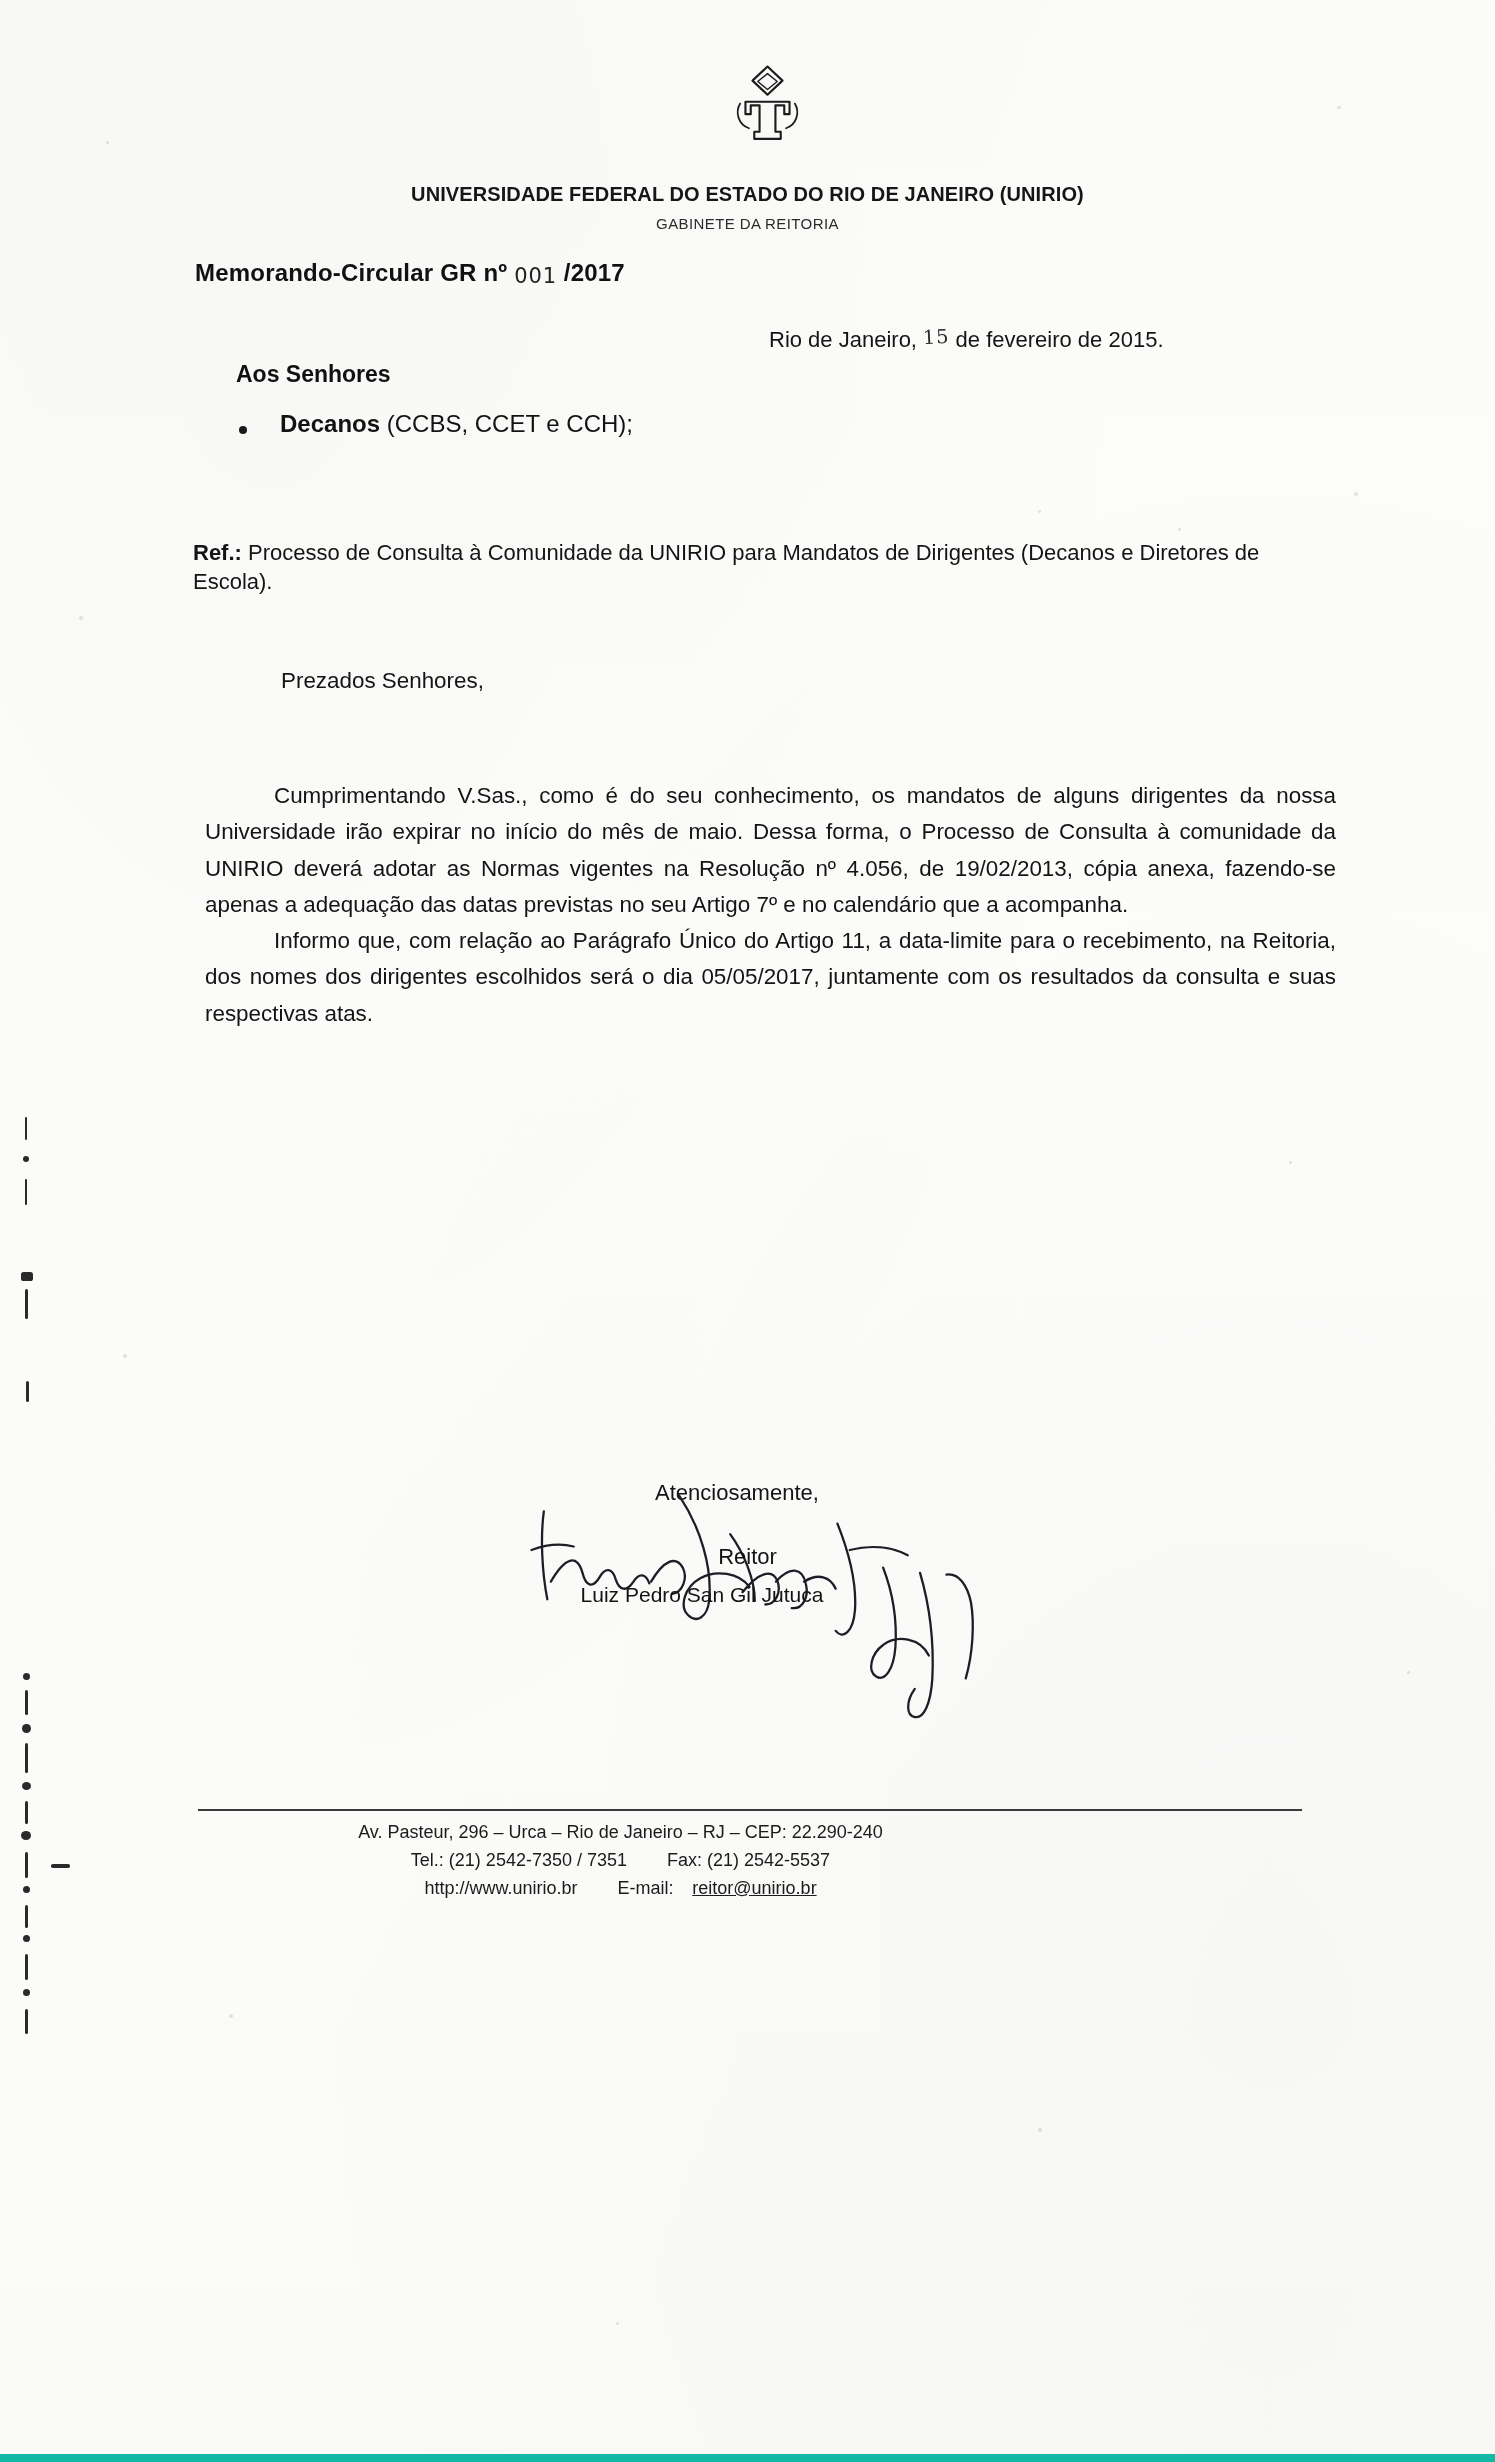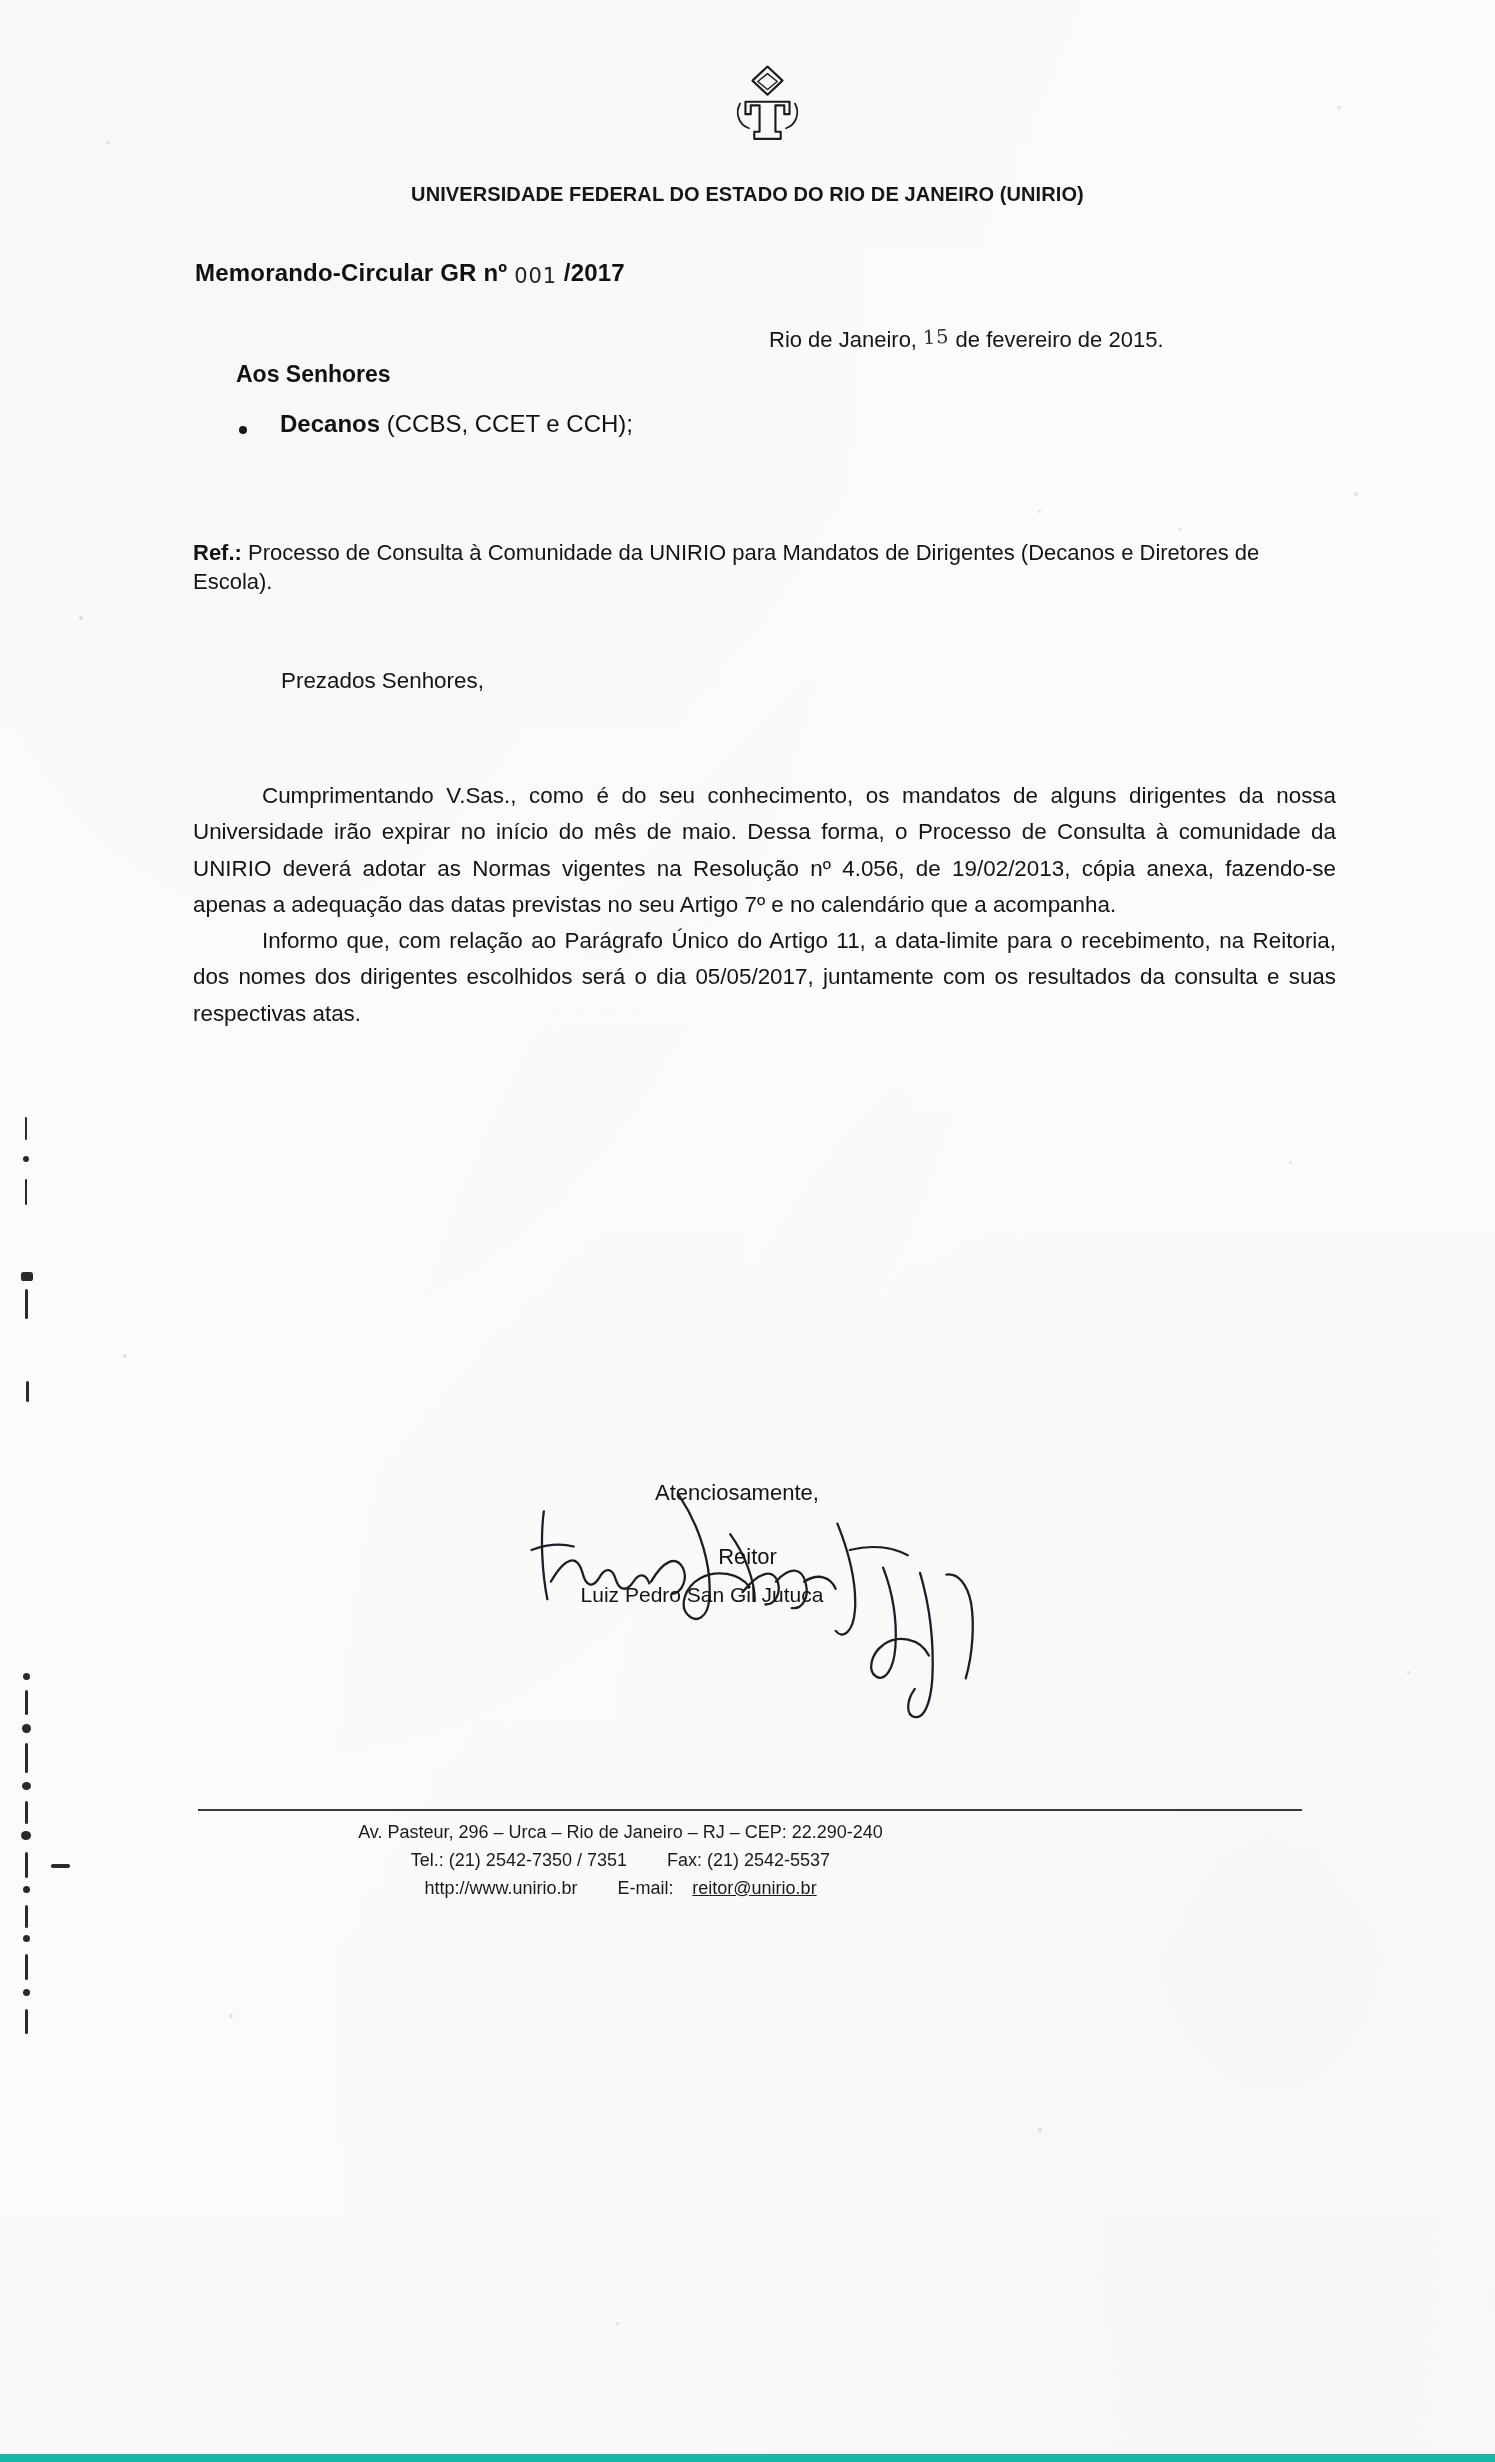--- a/index.html
+++ b/index.html
@@ -164,21 +164,21 @@
   .body-text {
     position: absolute;
     left: 193px;
     top: 778px;
     width: 1143px;
     font-size: 22.4px;
     line-height: 1.62;
     color: #141414;
     text-align: justify;
   }
-  .body-text p { margin: 0 0 0 0; }
+  .body-text p { margin: 0 0 0 12px; }
   .body-text p.indent { text-indent: 69px; }
 
   .atenciosamente {
     position: absolute;
     left: 655px;
     top: 1442px;
     font-size: 22px;
     color: #141414;
     margin-top: 38px;
   }
@@ -282,20 +282,21 @@
         <path d="M55 4 L72 20 L55 36 L38 20 Z"></path>
         <path d="M55 12 L66 21 L55 30 L44 21 Z" stroke-width="1.6"></path>
         <path d="M30 44 L30 58 L36 58 L36 48 L46 48 L46 78 L40 78 L40 86 L70 86 L70 78 L64 78 L64 48 L74 48 L74 58 L80 58 L80 44 Z"></path>
         <path d="M24 46 C18 56 22 70 34 74" stroke-width="2"></path>
         <path d="M86 46 C92 56 88 70 76 74" stroke-width="2"></path>
       </g>
     </svg>
   </div>
 
   <div class="univ-line">UNIVERSIDADE FEDERAL DO ESTADO DO RIO DE JANEIRO  (UNIRIO)</div>
+  <div class="gab-line">GABINETE DA REITORIA</div>
 
   <div class="memo-title">
     <span>Memorando-Circular GR nº</span>
     <span class="memo-num">001</span>
     <span>/2017</span>
   </div>
 
   <div class="city-date">
     <span>Rio de Janeiro,</span>
     <span class="hand-day">15</span>

